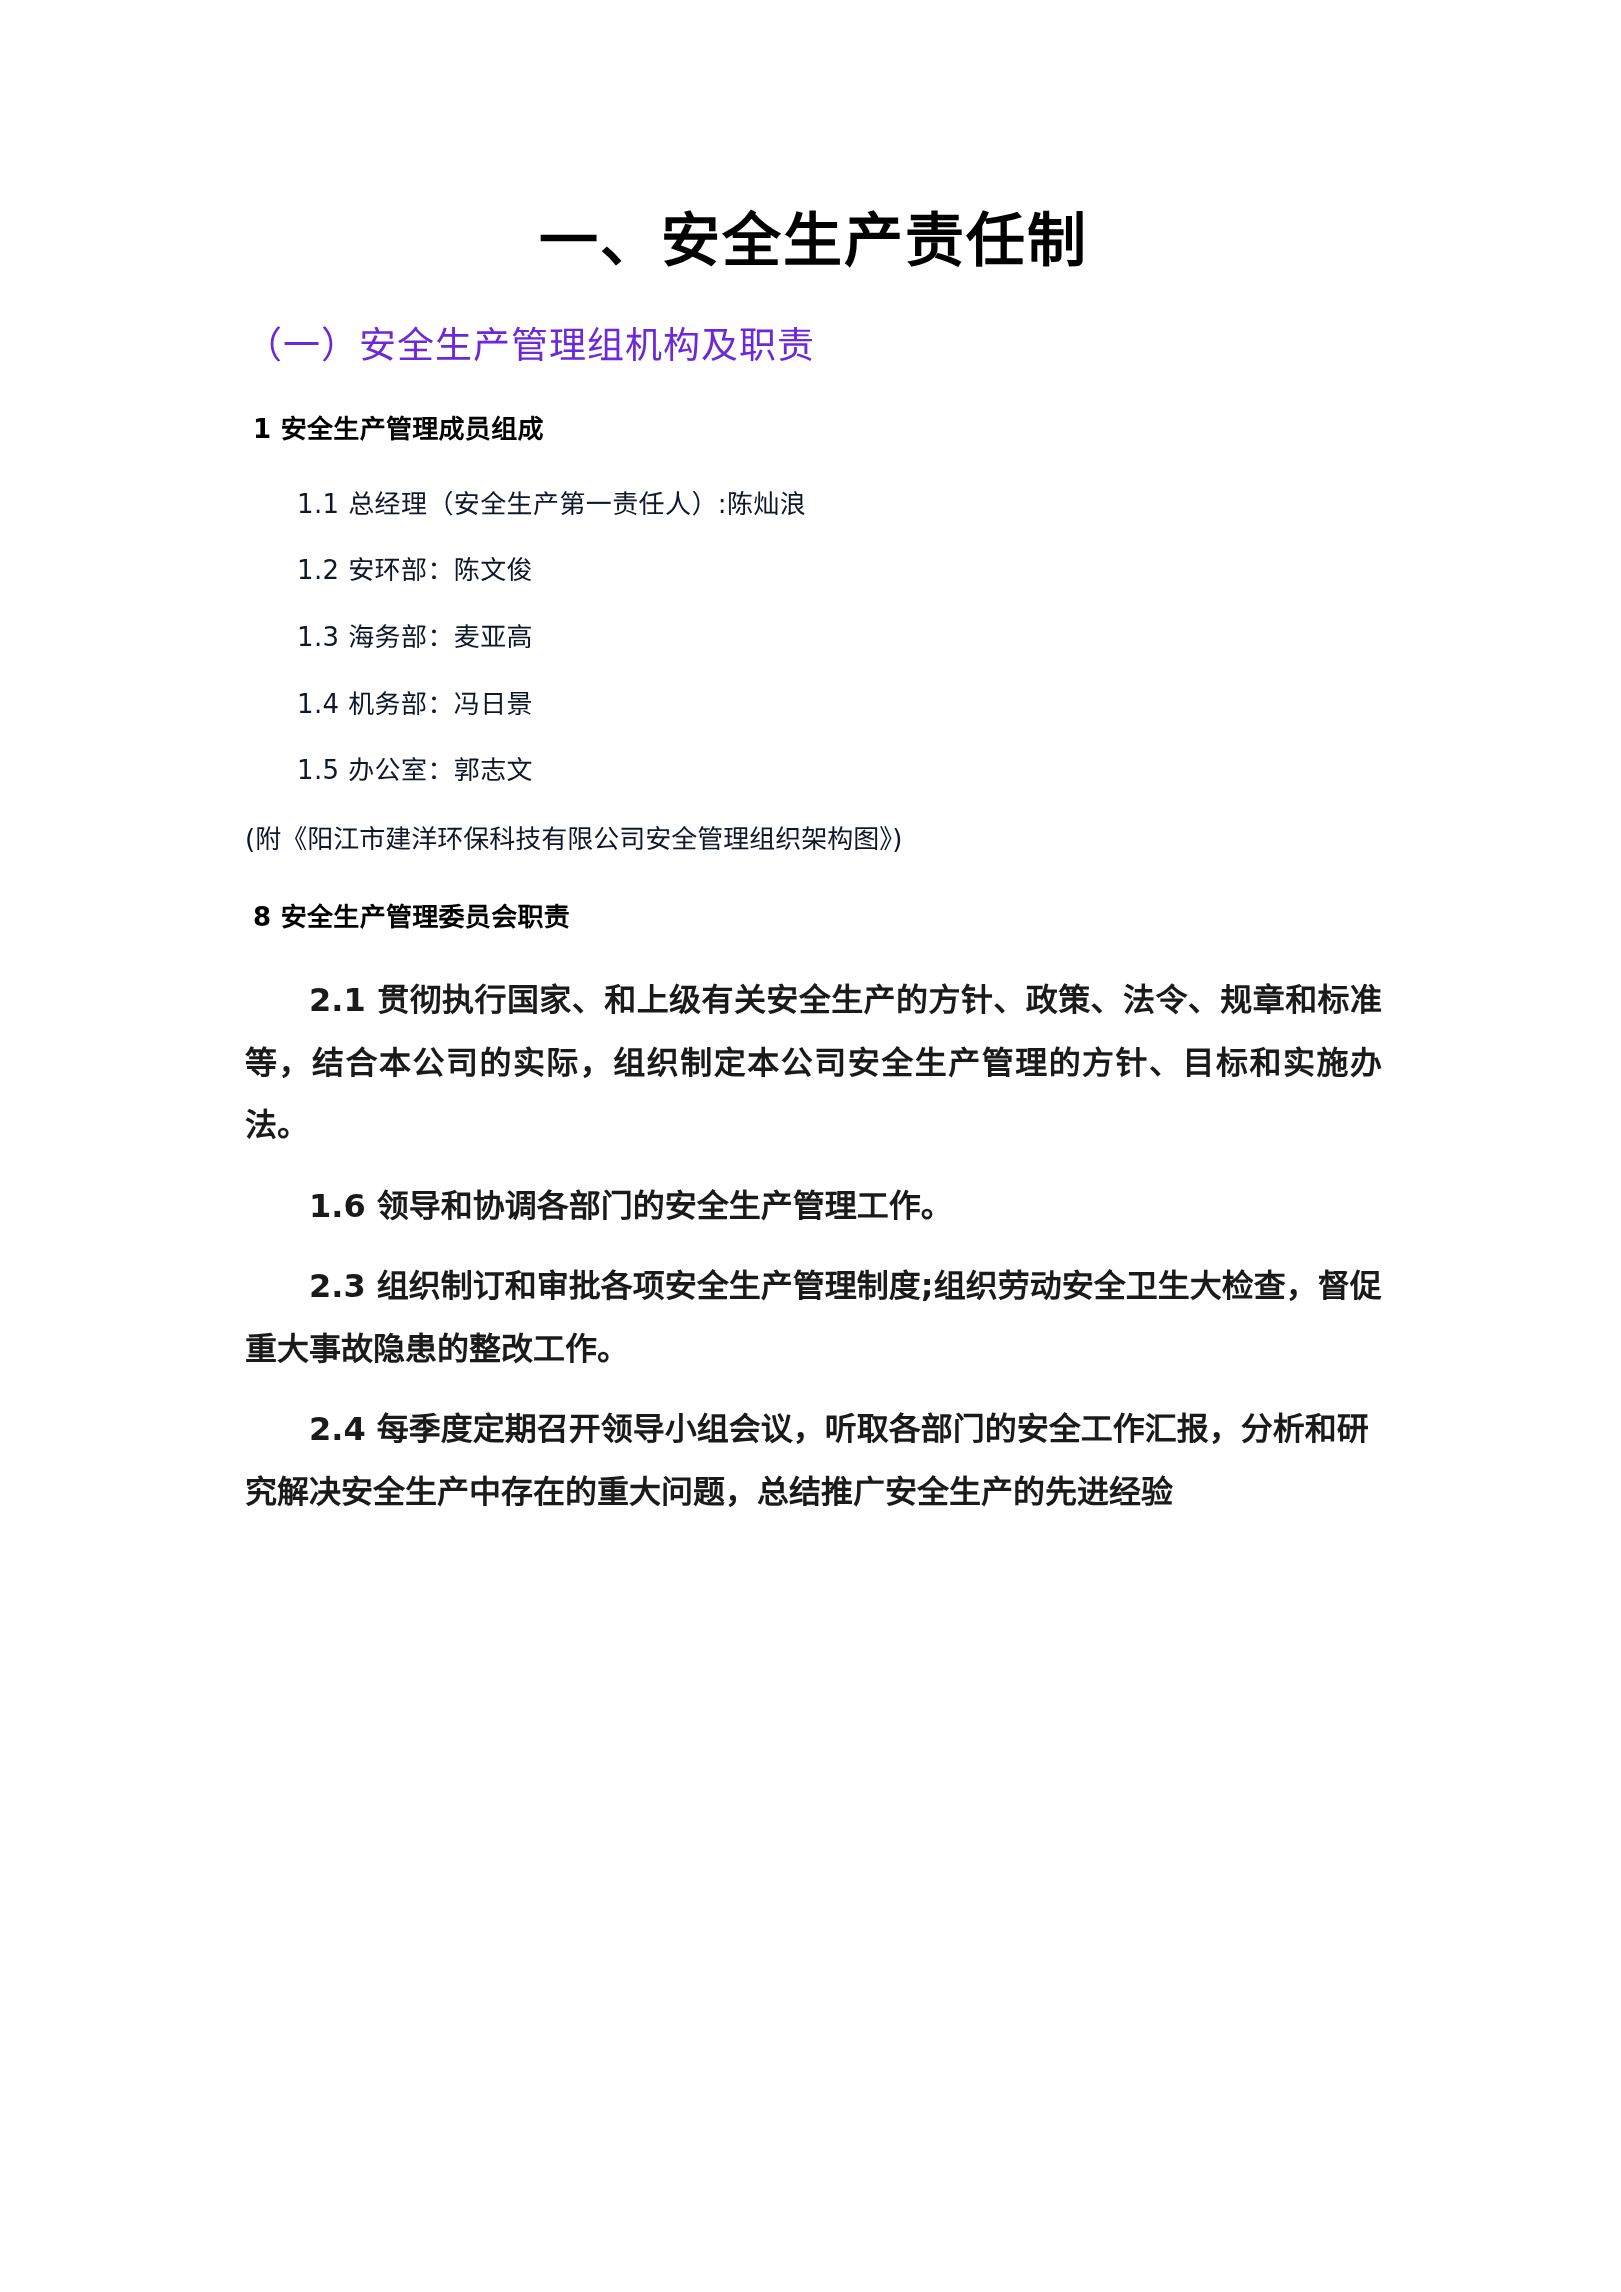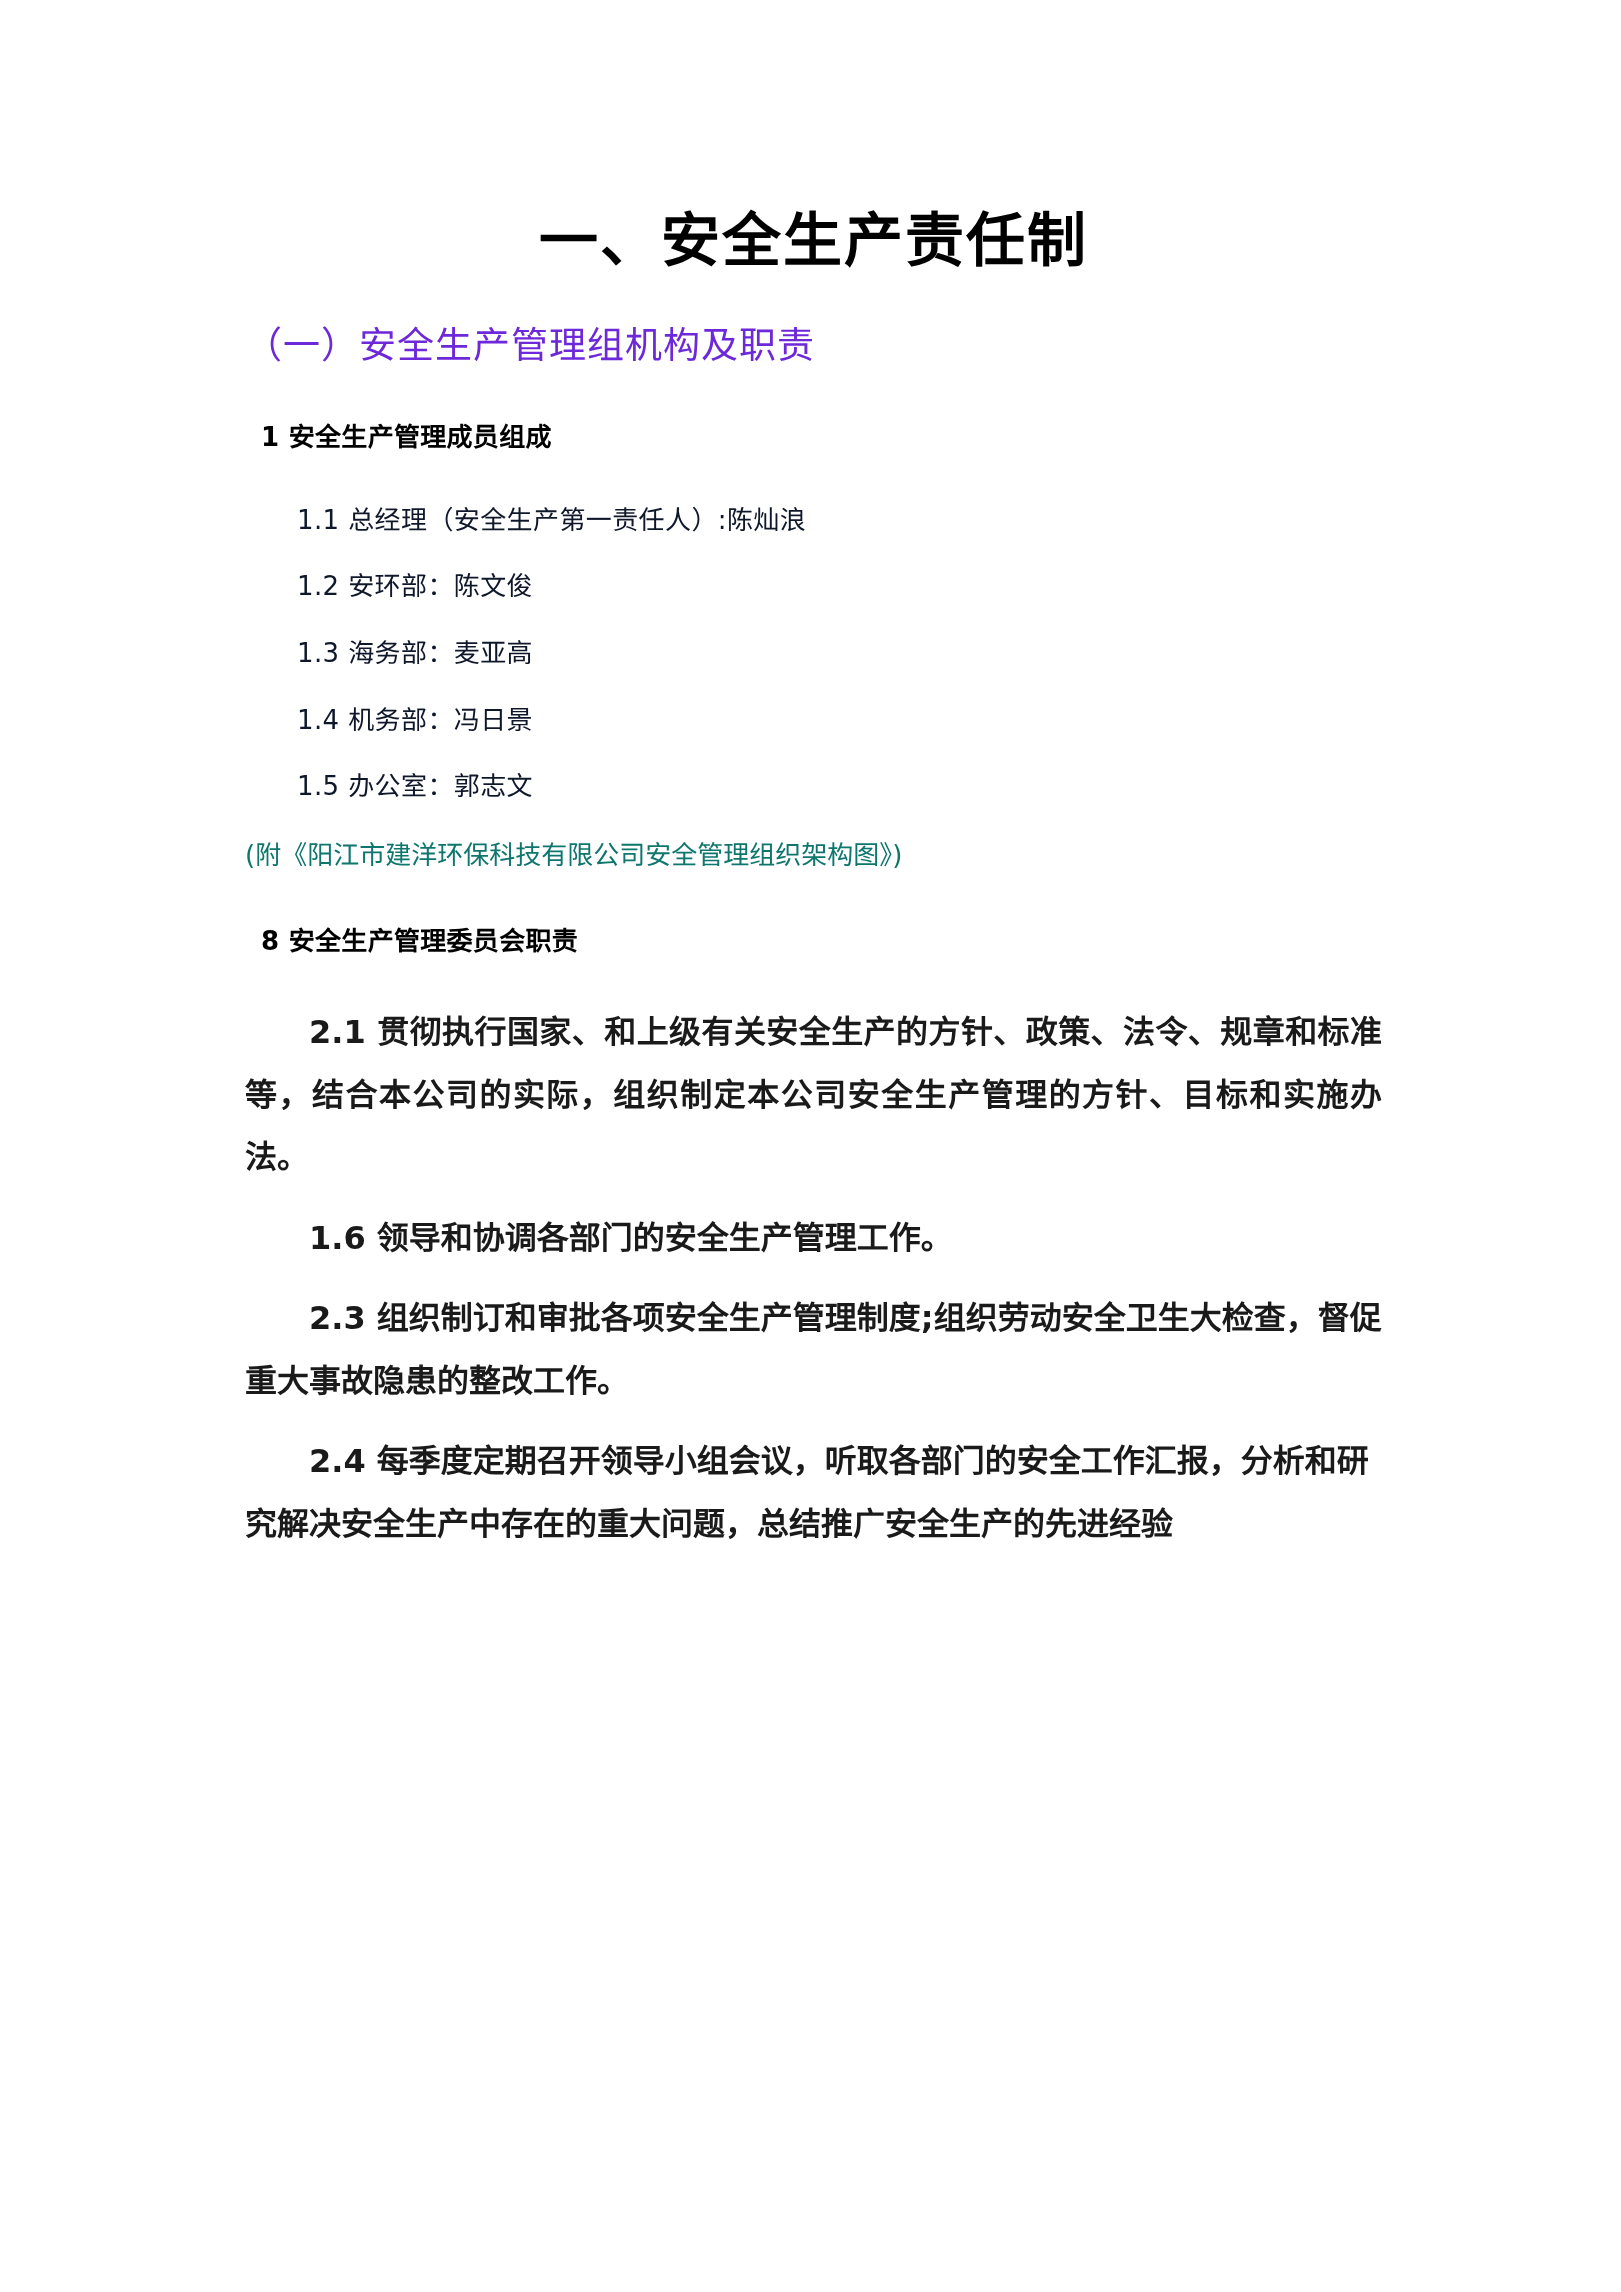--- a/index.html
+++ b/index.html
@@ -55,21 +55,21 @@
     padding-top: 21.6px;
     font-size: 26px;
     line-height: 1.96;
     text-align: justify;
     text-justify: inter-ideograph;
     text-indent: 2em;
     color: #1a1a1a;
   }
 
   .section-heading {
-    margin: 16px;
+    margin: 8px;
     padding-top: 19.6px;
     font-size: 26px;
     line-height: 1.96;
     font-weight: 700;
     color: #000000;
     letter-spacing: 0.3px;
   }
 
   .list-item {
     margin: 0;
@@ -80,21 +80,21 @@
     color: #0f172a;
     letter-spacing: 0.4px;
   }
 
   .note-line {
     margin: 0;
     padding-top: 17.6px;
     font-size: 26px;
     line-height: 1.96;
     text-indent: 0;
-    color: #0f766e;
+    color: #0f172a;
   }
 
   .duty-para {
     margin: 0;
     padding-top: 17.6px;
     font-size: 32px;
     line-height: 1.96;
     text-align: justify;
     text-justify: inter-ideograph;
     text-indent: 2em;

